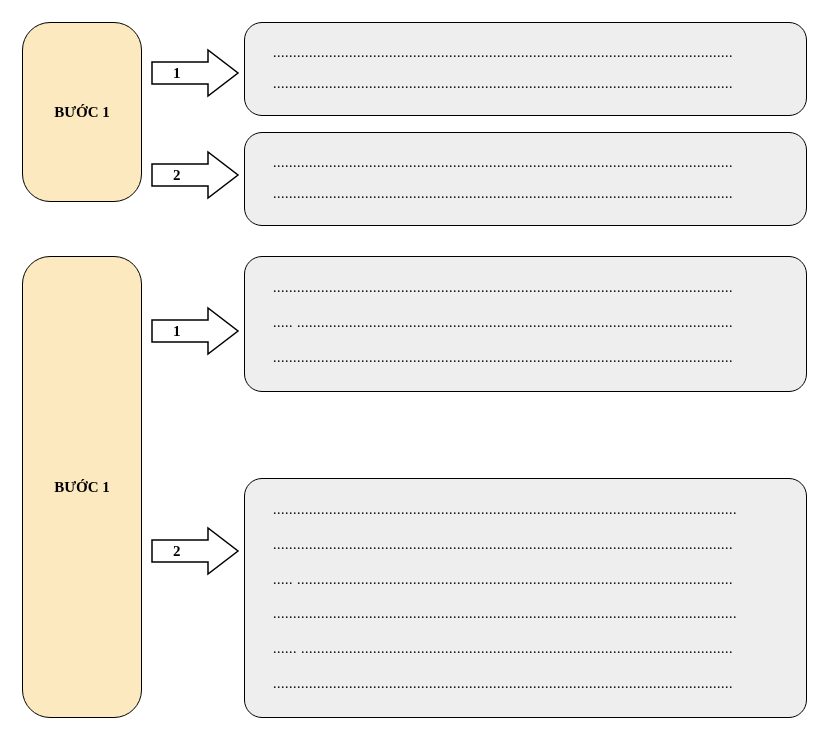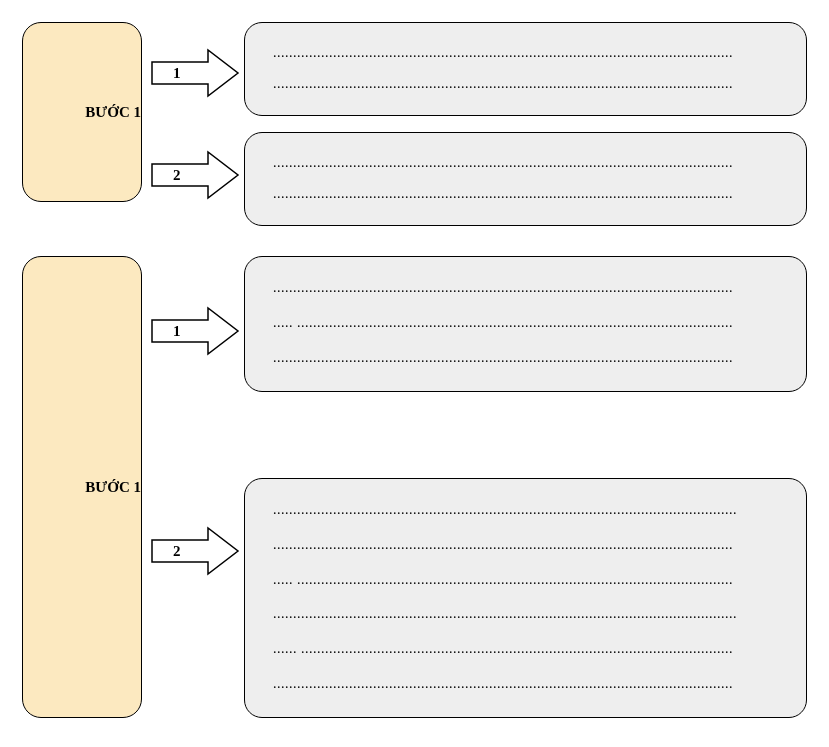--- a/index.html
+++ b/index.html
@@ -11,25 +11,25 @@
       font-family: "Times New Roman", serif;
     }
     .section {
       display: flex;
       align-items: stretch;
       margin-bottom: 30px;
     }
     .step-box {
       background: #fce9c0;
       border: 1.5px solid #000;
-      border-radius: 19px;
+      border-radius: 28px;
       width: 120px;
       display: flex;
       align-items: center;
-      justify-content: flex-end;
+      justify-content: center;
       font-weight: bold;
       font-size: 15px;
       flex-shrink: 0;
     }
     .arrows-col {
       display: flex;
       flex-direction: column;
       justify-content: space-around;
       padding: 0 4px 0 8px;
       flex-shrink: 0;

